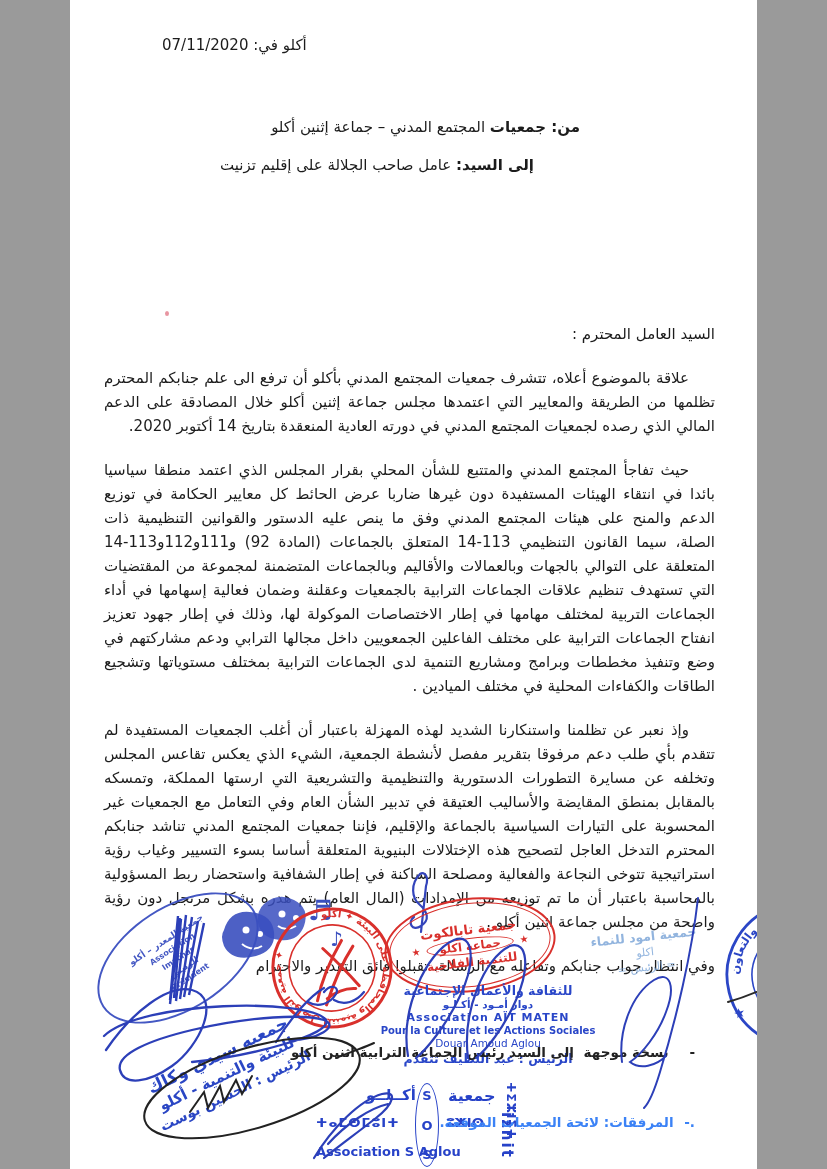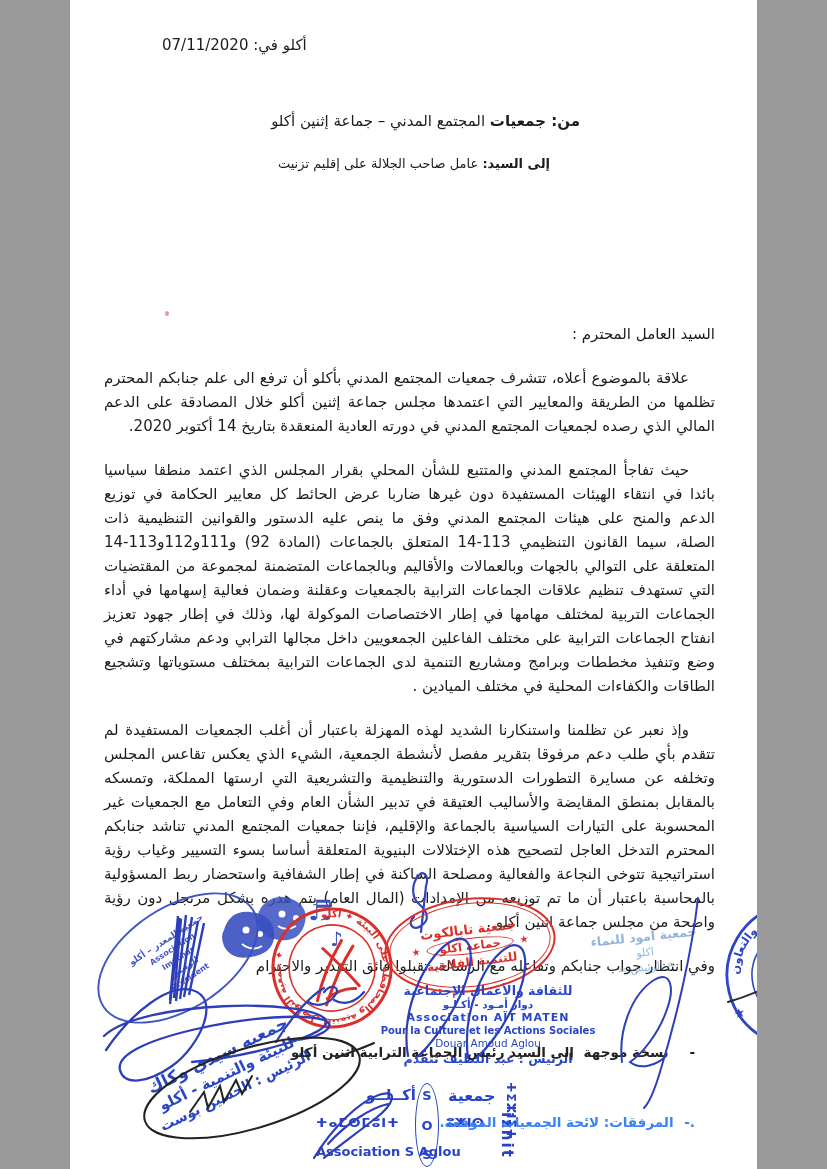--- a/index.html
+++ b/index.html
@@ -4,22 +4,22 @@
 <style>
   html,body{margin:0;padding:0;background:#9a9a9a;}
   .page{position:relative;width:687px;height:1169px;background:#ffffff;overflow:hidden;
         font-family:"DejaVu Sans",sans-serif;color:#1c1c1c;margin:0 auto;}
   .abs{position:absolute;}
   .rtl{direction:rtl;}
   .b{font-weight:bold;}
 
   
   .date-line{left:92px;top:36px;font-size:15px;}
-  .from-line{right:177px;top:112px;font-size:15px;}
-  .to-line{right:207px;top:156px;font-size:13px;}
+  .from-line{right:177px;top:118px;font-size:15px;}
+  .to-line{right:223px;top:156px;font-size:15px;}
   .subject-line{right:107px;top:236px;font-size:15.5px;}
 
   
   .body-col{top:322px;right:42px;left:34px;font-size:15px;line-height:24px;
             text-align:justify;direction:rtl;}
   .body-col p{margin:0 0 20px 0;text-indent:26px;}
   .salutation{margin:0 0 10px 0;font-size:15px;}
   .closing{text-align:right;margin-top:10px;}
 
   

